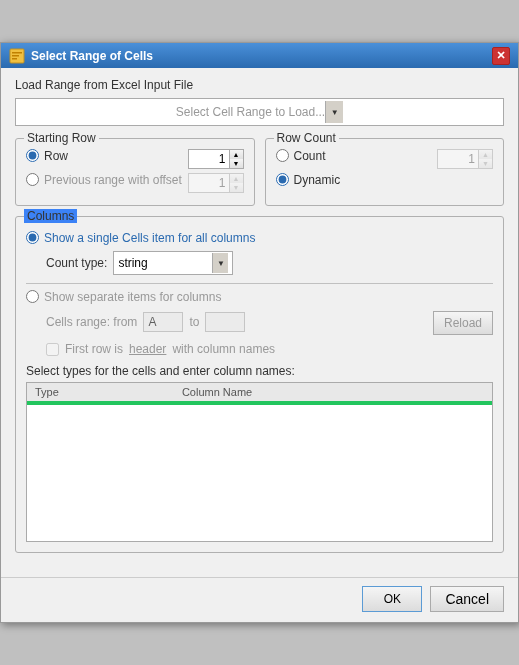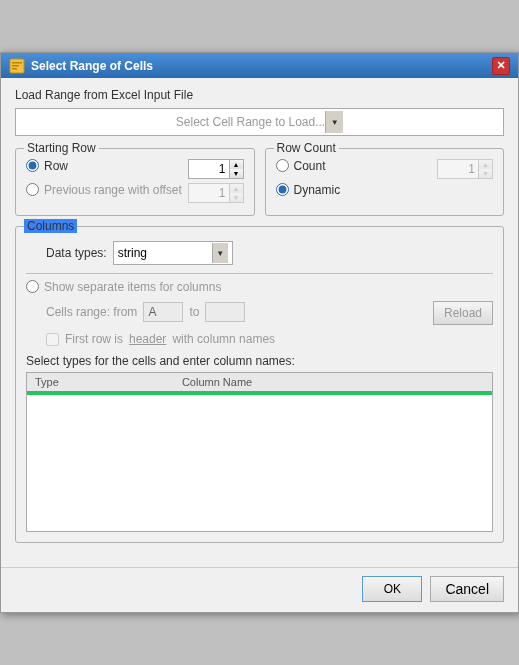--- a/index.html
+++ b/index.html
@@ -428,23 +428,27 @@
           <input type="radio" name="count" checked="" class="radio-blue" style="">
           <span class="radio-label">Dynamic</span>
         </div>
       </div>
 
     </div>
 
     <div class="columns-group">
       <span class="columns-title">Columns</span>
 
+      <div class="radio-row" style="margin-top:6px;">
+        <input type="radio" name="colmode" checked="" class="radio-blue" style="">
+        <span class="radio-label" style="color:#2a6ab0;">Show a single Cells item for all columns</span>
+      </div>
 
       <div class="data-type-row">
-        <span class="data-type-label">Data types:</span>
+        <span class="data-type-label">Count type:</span>
         <div class="data-type-select">
           <span>string</span>
           <div class="combo-arrow" style="height:20px; width:16px;">▼</div>
         </div>
       </div>
 
       <hr class="separator">
 
       <div class="radio-row">
         <input type="radio" name="colmode" class="radio-blue" style="">

